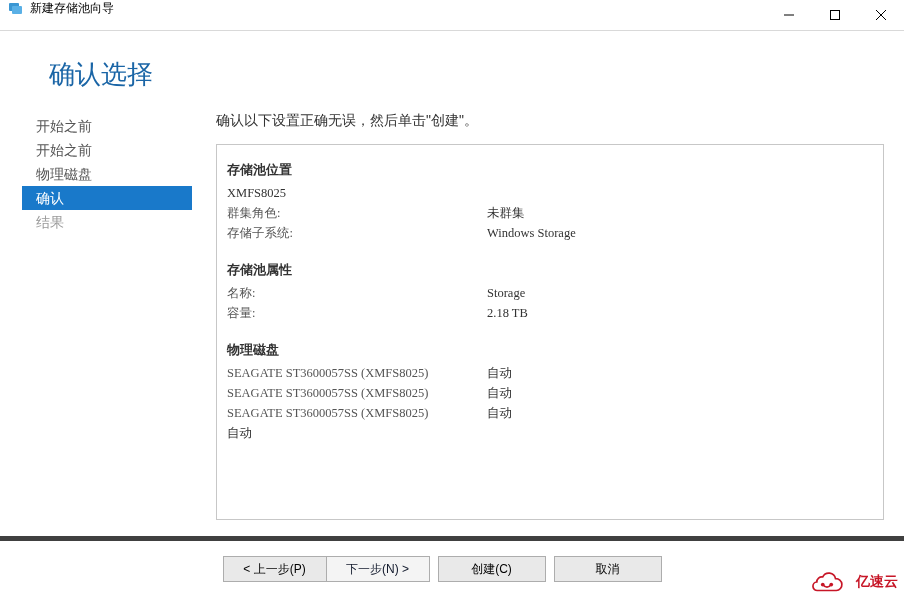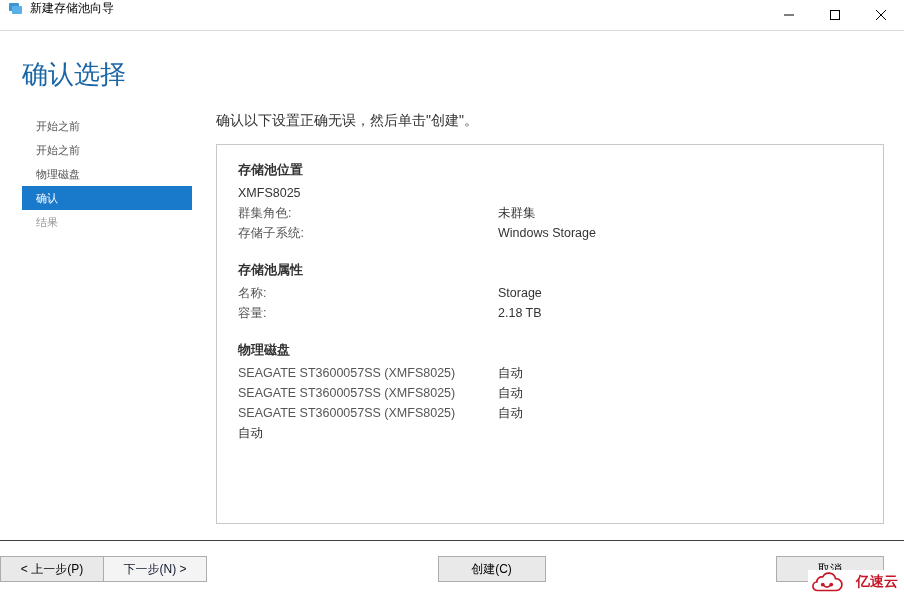--- a/index.html
+++ b/index.html
@@ -53,39 +53,40 @@
     display:flex;
     flex-direction:column;
     height: calc(100% - 30px);
   }
 
   .heading {
     padding: 26px 0 20px 22px;
     font-size: 26px;
     color: #1a65a6;
     font-weight: 300;
+    margin-left: 27px;
   }
 
   .content {
     flex:1;
     display:flex;
     padding: 0 0 0 22px;
     overflow:hidden;
   }
 
   .sidebar {
     width: 170px;
     flex:0 0 170px;
     padding-top: 2px;
   }
   .side-item {
     height: 24px;
     line-height: 24px;
     padding-left: 14px;
-    font-size: 11px;
+    font-size: 14px;
     color: #555;
   }
   .side-item.active {
     background: #1979ca;
     color: #fff;
   }
   .side-item.dim { color:#9a9a9a; }
 
   .main {
     flex:1;
@@ -94,45 +95,46 @@
     flex-direction:column;
   }
   .instruction {
     font-size: 14px;
     color:#333;
     margin-bottom: 14px;
   }
   .panel {
     border:1px solid #c7c7c7;
     flex:1;
-    padding: 14px 18px 10px 21px;
+    padding: 14px 18px 10px 10px;
     font-size: 12.5px;
     color:#333;
     overflow:auto;
     margin-bottom: 16px;
+    font-family: Liberation Serif, serif;
   }
   .section-title {
     font-weight: 600;
     margin-top: 2px;
     margin-bottom: 4px;
     font-size: 13px;
   }
   .section + .section { margin-top: 18px; }
   .row {
     display:flex;
     line-height: 20px;
   }
   .row .k { width: 260px; color:#555; }
   .row .v { color:#333; }
 
   .footer {
     height: 56px;
-    border-top: 1px solid #404040;
-    display:flex;
-    justify-content: space-between;
+    border-top: 5px solid #404040;
+    display:flex;
+    justify-content: center;
     align-items: center;
     padding-right: 20px;
     gap: 8px;
     background:#fff;
   }
   .btn {
     height: 24px;
     min-width: 86px;
     border: 1px solid #adadad;
     background: #e9e9e9;

